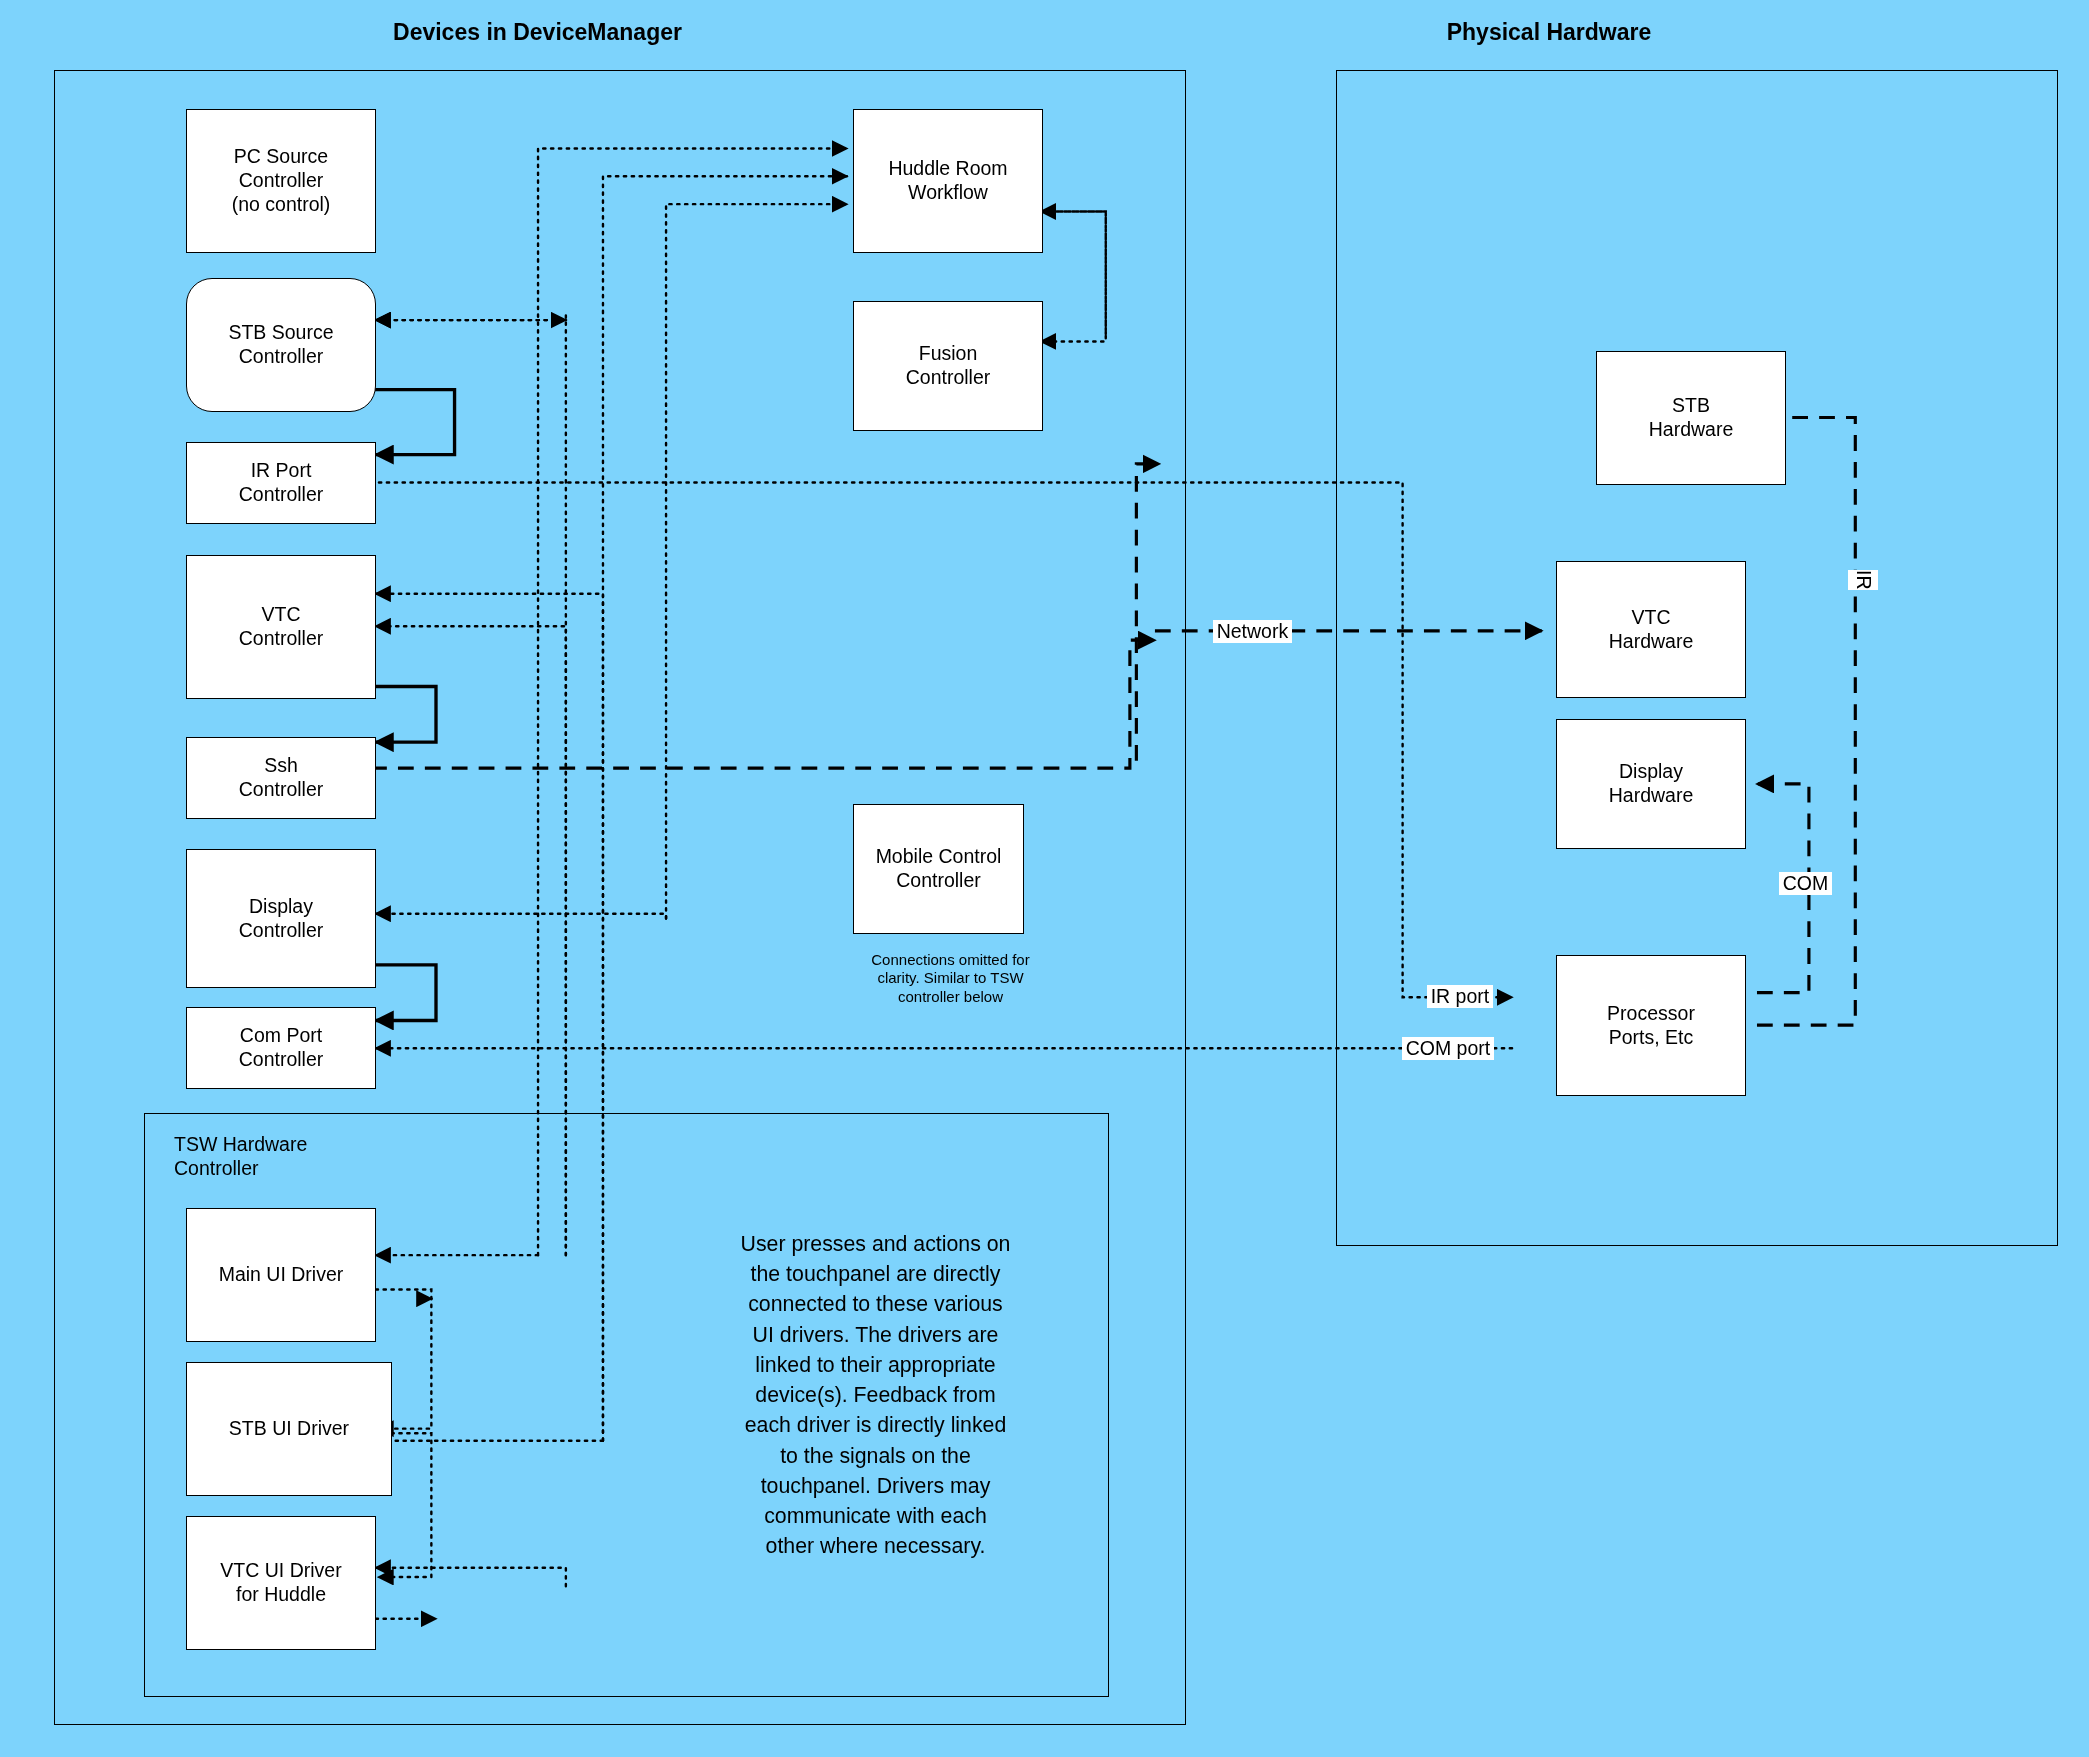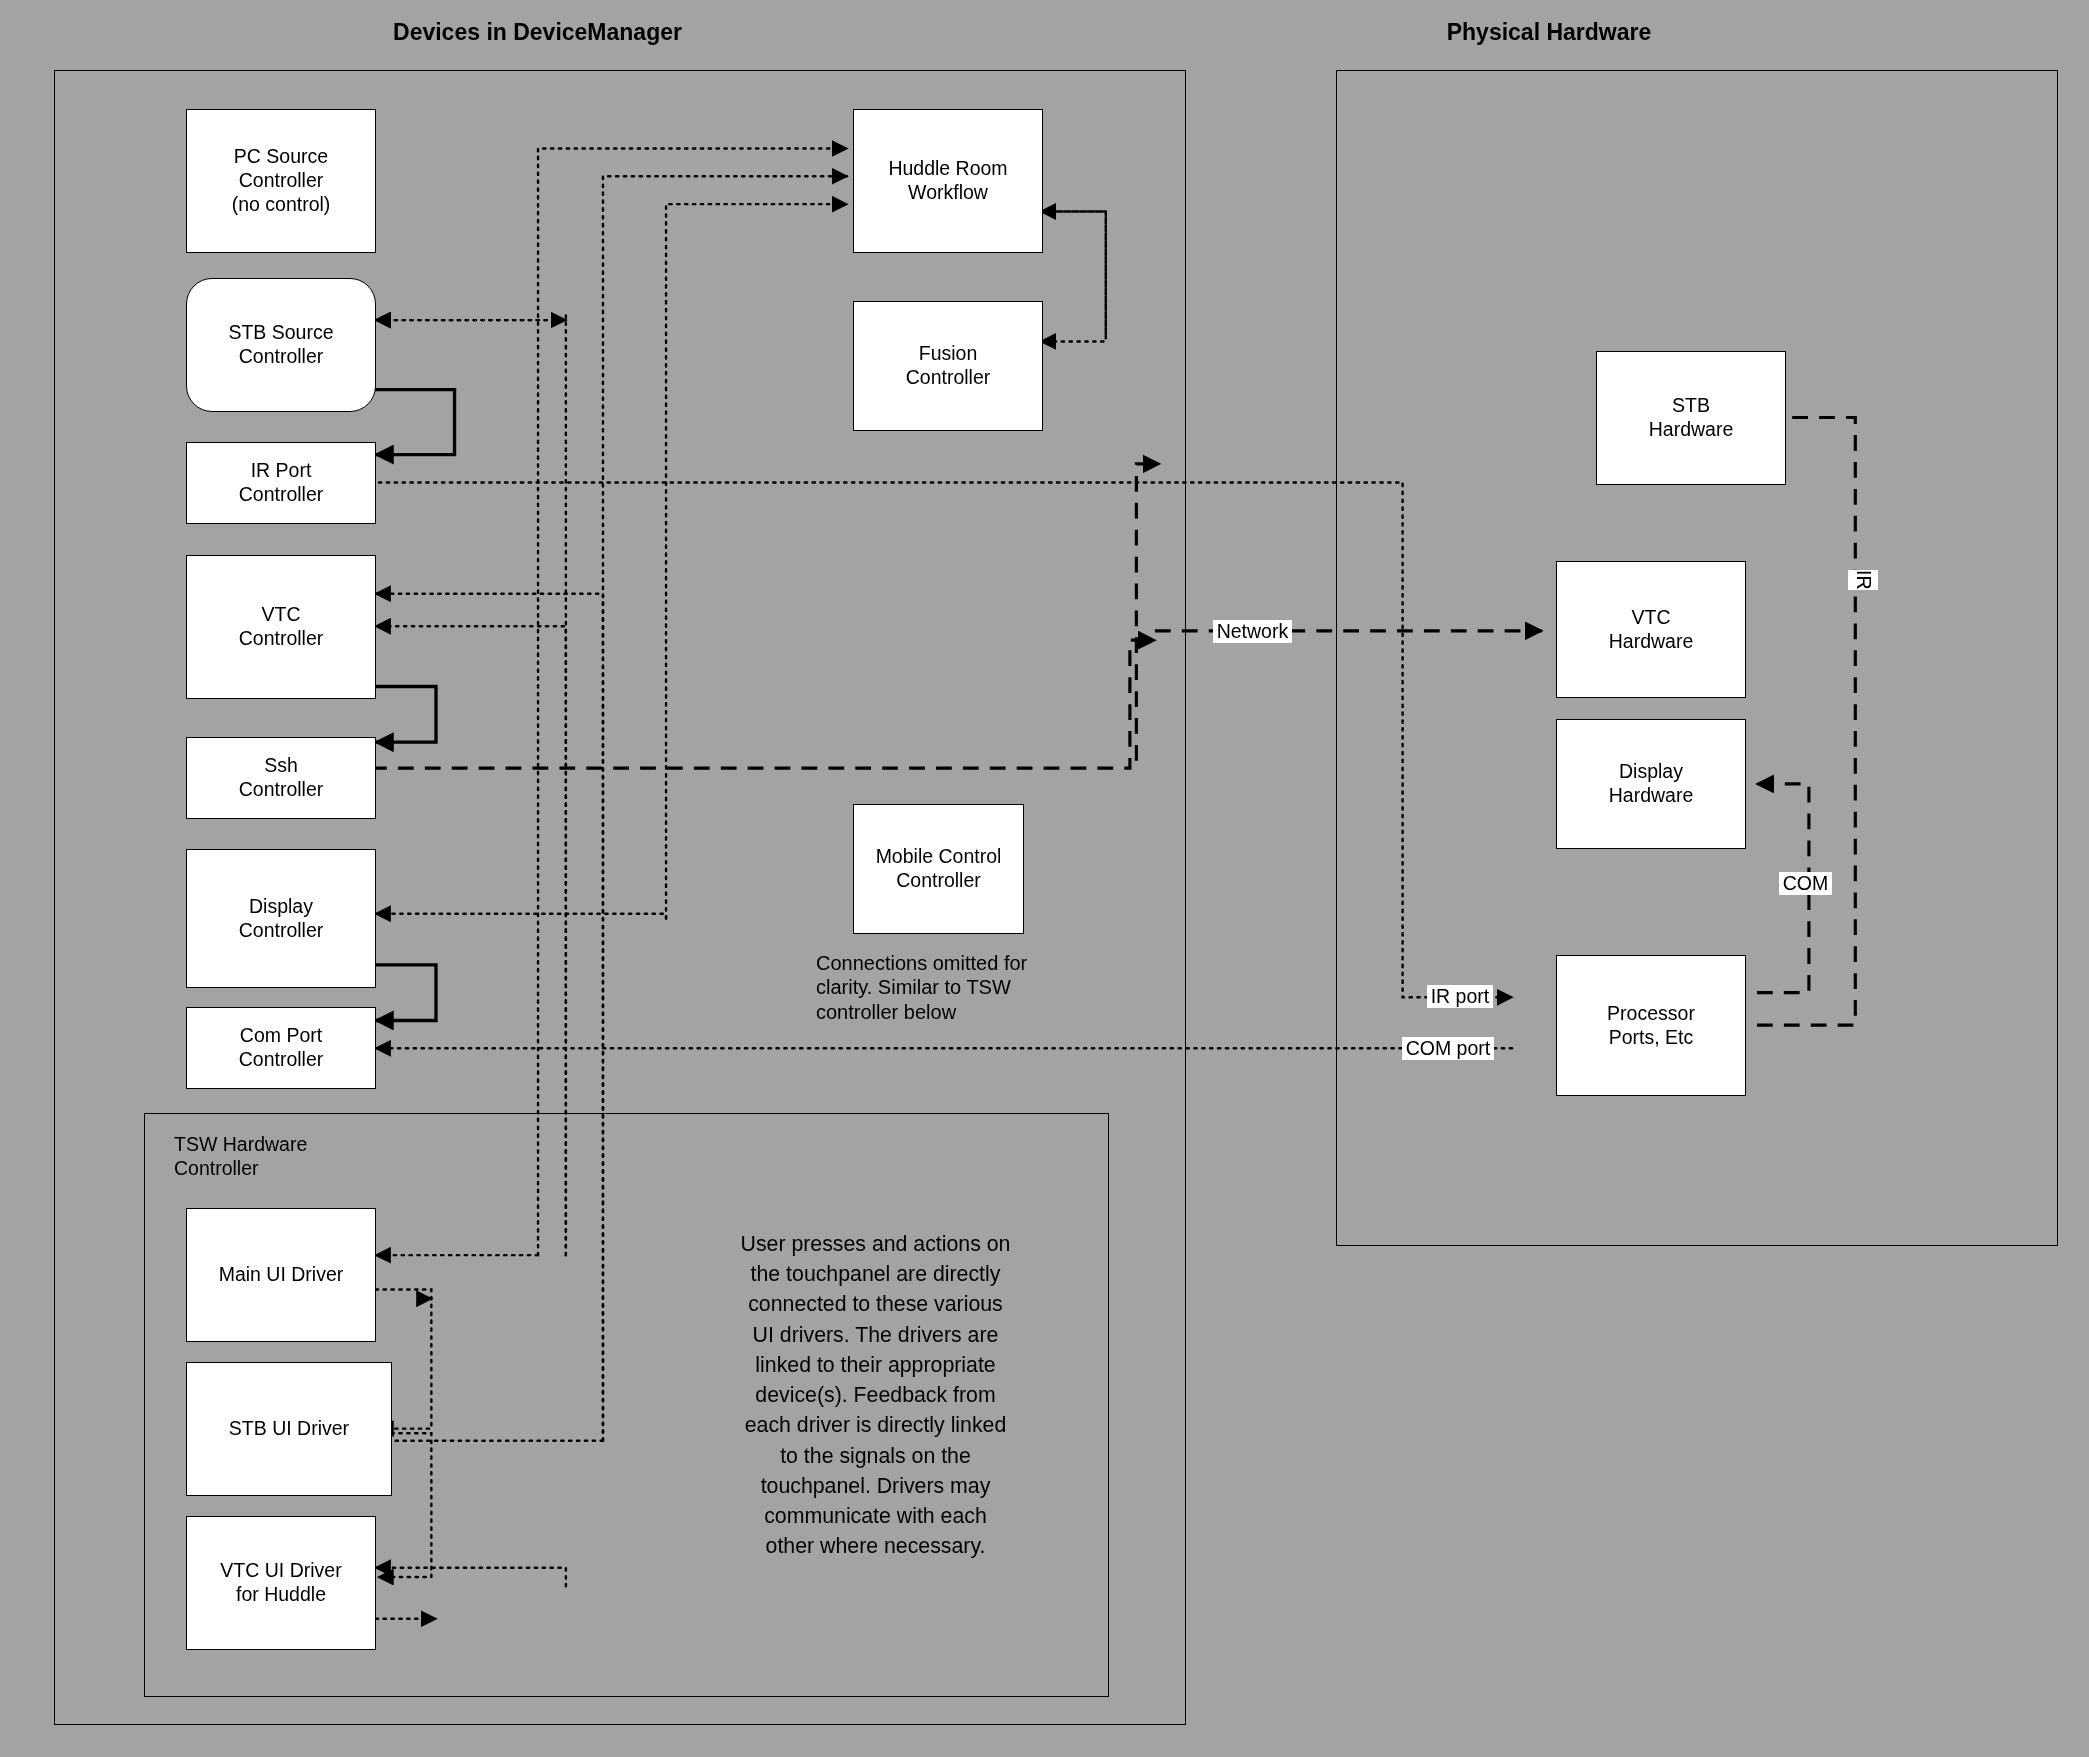--- a/index.html
+++ b/index.html
@@ -9,21 +9,21 @@
   }
   body {
     font-family: "Liberation Sans", sans-serif;
     color: #000000;
   }
   #canvas {
     position: relative;
     width: 2090px;
     height: 1758px;
     overflow: hidden;
-    background: #a3a3a3;
+    background: #7dd3fc;
   }
   .title {
     position: absolute;
     font-size: 23px;
     font-weight: bold;
     text-align: center;
     white-space: nowrap;
   }
   .panel {
     position: absolute;
@@ -47,22 +47,23 @@
   }
   .grouplabel {
     position: absolute;
     font-size: 19.5px;
     line-height: 1.22;
     white-space: pre-line;
     text-align: left;
   }
   .note {
     position: absolute;
-    font-size: 20px;
+    font-size: 15px;
     line-height: 1.22;
+    text-align: center;
     white-space: pre-line;
   }
   .note-left {
     position: absolute;
     font-size: 21.3px;
     line-height: 1.42;
     text-align: center;
     white-space: pre-line;
   }
   .edgelabel {

